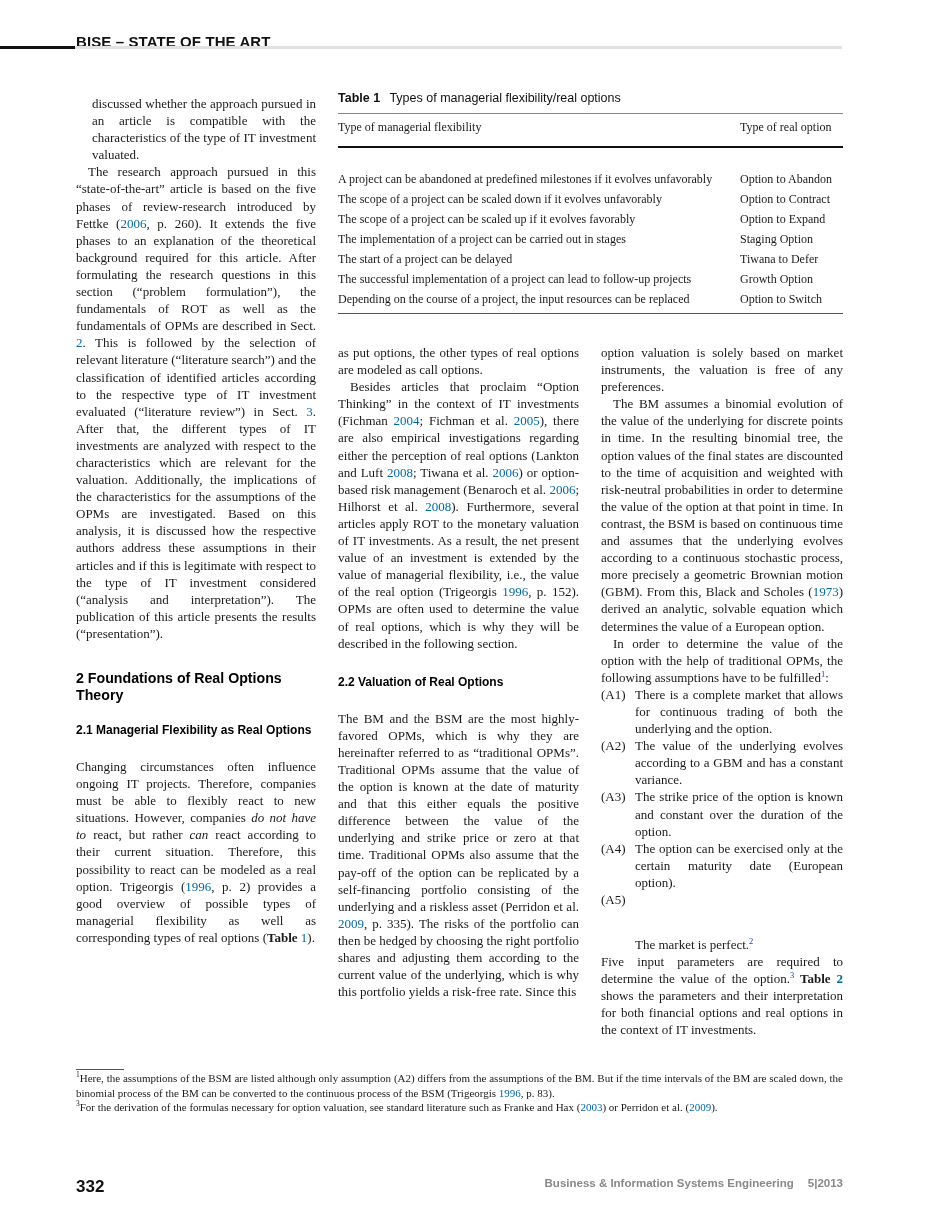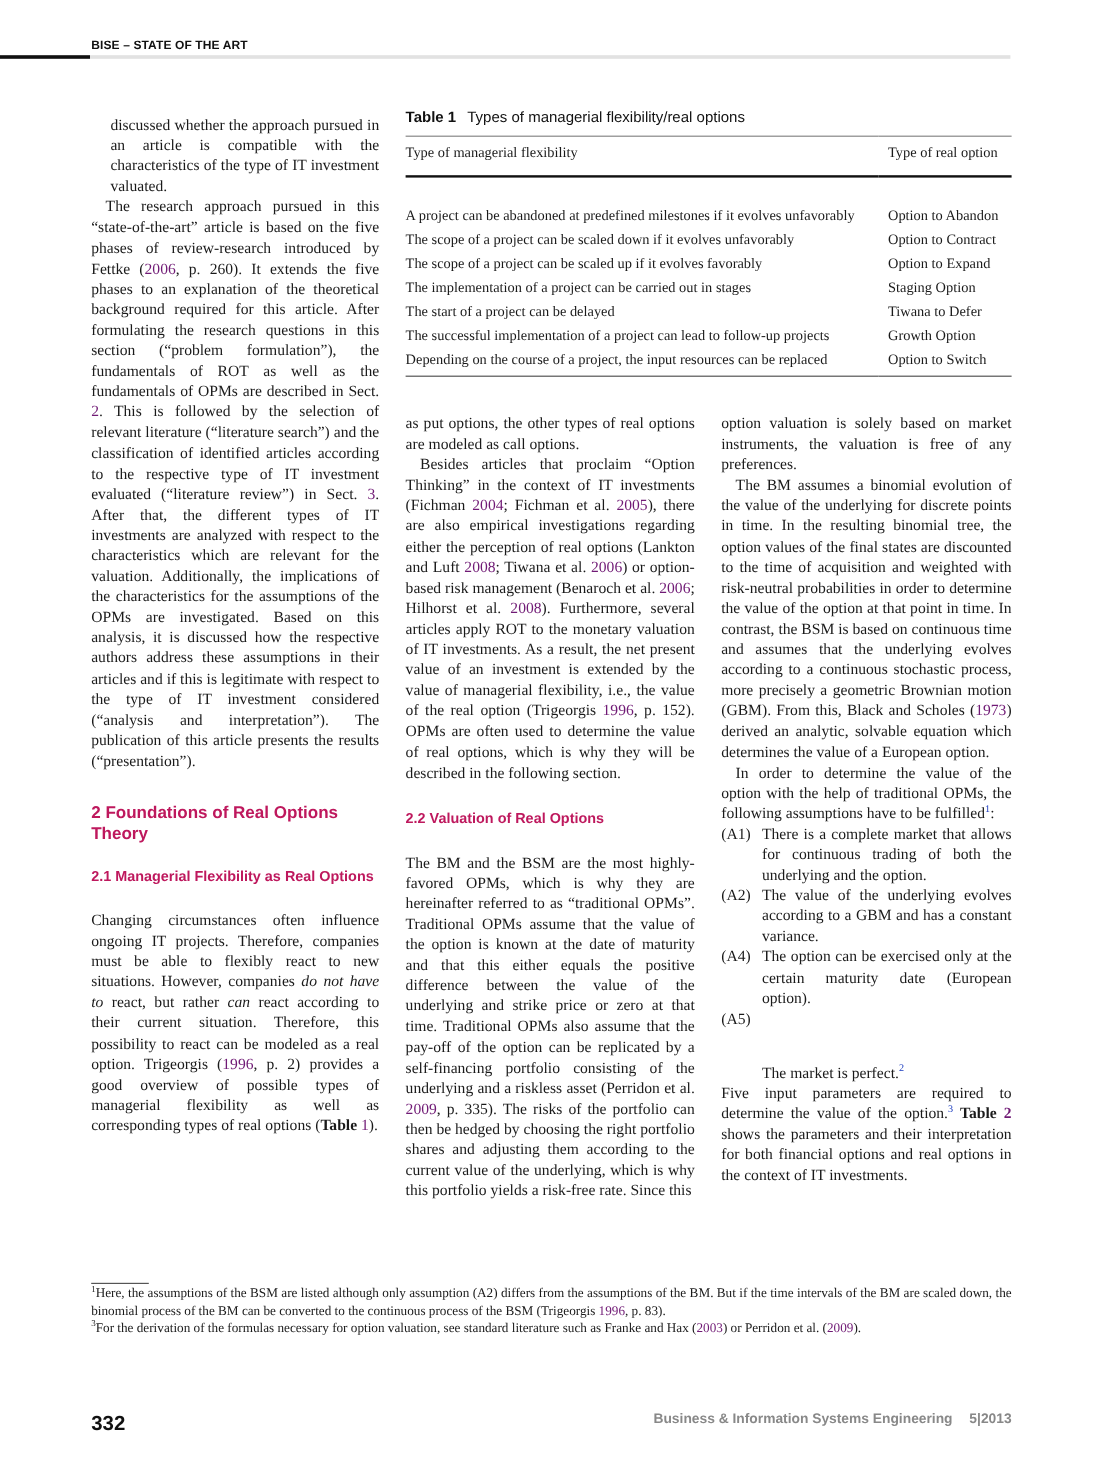--- a/index.html
+++ b/index.html
@@ -1,35 +1,35 @@
 <!DOCTYPE html>
 <html><head>
 <meta charset="utf-8">
 <style>
   html, body { margin: 0; padding: 0; background: #ffffff; }
   body { width: 925px; height: 1230px; position: relative; overflow: hidden; color: #1a1a1a; }
 
   
-  #running-head { position: absolute; left: 76px; top: 33px; font-family: "Liberation Sans", sans-serif; font-weight: bold; font-size: 10px; letter-spacing: 0.1px; color: #111; }
+  #running-head { position: absolute; left: 76px; top: 33px; font-family: "Liberation Sans", sans-serif; font-weight: bold; font-size: 15px; letter-spacing: 0.1px; color: #111; }
   #head-bar-dark { position: absolute; left: 0; top: 46px; width: 75px; height: 3px; background: #111; }
   #head-bar-light { position: absolute; left: 75px; top: 46px; width: 767px; height: 3px; background: #e2e2e2; }
 
   
   .col { position: absolute; font-family: "Liberation Serif", serif; font-size: 13px; line-height: 17.1px; text-align: justify; hyphens: manual; }
   .col p { margin: 0; }
   .indent { text-indent: 12px; }
   #col-left { left: 76px; top: 95px; width: 240px; }
   #col-mid { left: 338px; top: 344px; width: 241px; }
   #col-right { left: 601px; top: 344px; width: 242px; }
 
-  .cite { color: #701a75; }
+  .cite { color: #0369a1; }
   .sup { font-size: 8.5px; vertical-align: super; line-height: 0; color: #1a3bbf; }
   .bold { font-weight: bold; }
 
-  .sec-h { font-family: "Liberation Sans", sans-serif; font-weight: bold; color: #be185d; text-align: left; }
+  .sec-h { font-family: "Liberation Sans", sans-serif; font-weight: bold; color: #000000; text-align: left; }
   .h2 { font-size: 14.2px; line-height: 17px; margin-top: 28px; margin-bottom: 18px; }
   .h3 { font-size: 12px; line-height: 16px; margin-bottom: 20px; }
 
   
   #table1 { position: absolute; left: 338px; top: 91px; width: 505px; }
   #table1-caption { font-family: "Liberation Sans", sans-serif; font-size: 12.5px; margin-bottom: 8px; color: #111; }
   #table1-caption .lbl { font-weight: bold; margin-right: 6px; margin-top: 48px; }
   #table1 table { width: 100%; border-collapse: collapse; font-family: "Liberation Serif", serif; font-size: 12px; line-height: 15px; }
   #table1 thead tr { border-top: 1px solid #888; border-bottom: 2px solid #111; }
   #table1 thead th { font-weight: normal; text-align: left; padding: 6px 0 11px 0; }
@@ -129,20 +129,24 @@
   <div>
     <div class="assump">
         <span class="tag">(A1)</span>
         <span class="txt">There is a complete market that allows for continuous trading of both the underlying and the option.</span>
       </div>
     <div class="assump">
         <span class="tag">(A2)</span>
         <span class="txt">The value of the underlying evolves according to a GBM and has a constant variance.</span>
       </div>
     <div class="assump">
+        <span class="tag">(A3)</span>
+        <span class="txt">The strike price of the option is known and constant over the duration of the option.</span>
+      </div>
+    <div class="assump">
         <span class="tag">(A4)</span>
         <span class="txt">The option can be exercised only at the certain maturity date (European option).</span>
       </div>
     <div class="assump">
         <span class="tag">(A5)</span>
         <span class="txt" style="text-align:left;margin-top:45px;"><span>The market is perfect.</span><span class="sup">2</span></span>
       </div>
   </div>
   <p><span>Five input parameters are required to determine the value of the option.</span><span class="sup">3</span><span class="bold"> Table </span><span class="cite bold">2</span><span> shows the parameters and their interpretation for both financial options and real options in the context of IT investments.</span></p>
 </div>

